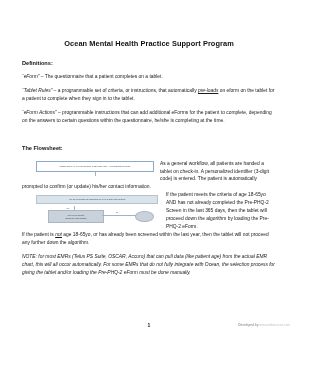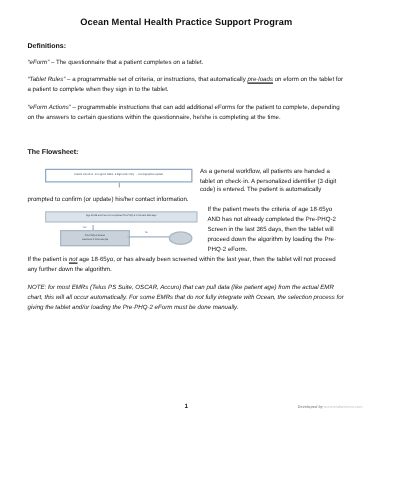--- a/index.html
+++ b/index.html
@@ -14,21 +14,21 @@
     font-family: "Liberation Sans", sans-serif;
     color: #1a1a1a;
     position: relative;
   }
 
   .page {
     position: relative;
     width: 298px;
     height: 352px;
     box-sizing: border-box;
-    padding: 14px 22px 0 22px;
+    padding: 40px 22px 0 22px;
     background: #ffffff;
   }
 
   .doc-title {
     text-align: center;
     font-size: 7.4px;
     font-weight: bold;
     letter-spacing: 0.01em;
     margin: 0 0 11px 0;
     line-height: 1.2;

